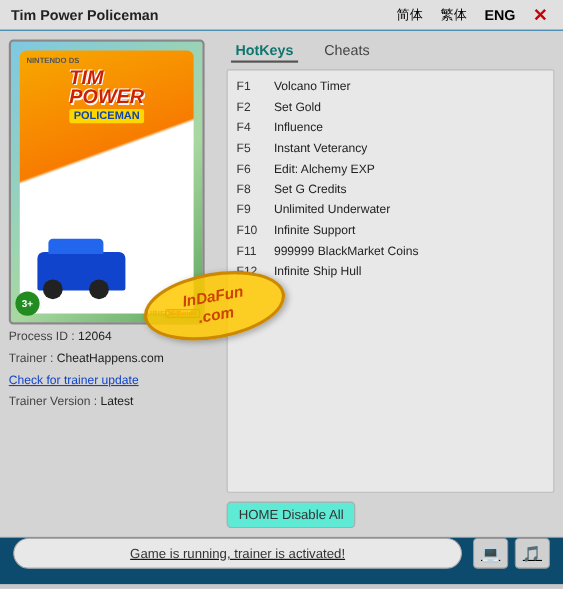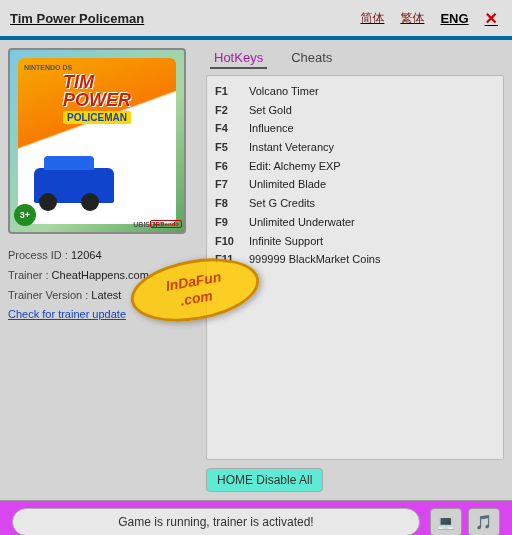--- a/index.html
+++ b/index.html
@@ -11,38 +11,37 @@
       font-size: 12px;
       overflow: hidden;
     }
 
     
     #title-bar {
       display: flex;
       align-items: center;
       justify-content: space-between;
       background: #e0e0e0;
-      border-bottom: 4px solid #0369a1;
+      border-bottom: 1px solid #0369a1;
       padding: 4px 10px;
-      height: 40px;
-      text-decoration: underline;
+      height: 28px;
     }
     #title-bar .app-title {
       font-size: 13px;
       font-weight: bold;
       color: #222;
     }
     #title-bar .lang-area {
       display: flex;
       align-items: center;
       gap: 8px;
     }
     #title-bar .lang-btn {
       font-size: 12px;
-      color: #7f1d1d;
+      color: #000000;
       cursor: pointer;
       padding: 2px 4px;
     }
     #title-bar .lang-btn.active {
       font-weight: bold;
       color: #000;
       font-size: 13px;
     }
     #title-bar .close-btn {
       color: #cc0000;
@@ -66,27 +65,27 @@
     #left-panel {
       display: flex;
       flex-direction: column;
       width: 190px;
       flex-shrink: 0;
     }
 
     
     #game-image {
       width: 178px;
-      height: 186px;
+      height: 259px;
       background: linear-gradient(135deg, #7ec8e3 0%, #a8d8a0 60%, #5ba55b 100%);
       border: 2px solid #888;
       border-radius: 4px;
       position: relative;
       overflow: hidden;
-      margin-bottom: 12px;
+      margin-bottom: 2px;
     }
     .game-img-inner {
       width: 100%;
       height: 100%;
       position: relative;
     }
     
     .ds-label {
       position: absolute;
       top: 8px;
@@ -231,22 +230,22 @@
       margin-bottom: 6px;
       padding-left: 4px;
     }
     .tab {
       font-size: 13px;
       color: #444;
       cursor: pointer;
       padding: 2px 4px;
     }
     .tab.active {
-      color: #a21caf;
-      font-weight: normal;
+      color: #0f766e;
+      font-weight: bold;
       border-bottom: 2px solid #555;
     }
 
     
     #hotkeys-list {
       background: #e8e8e8;
       border: 1px solid #bbb;
       border-radius: 2px;
       padding: 6px 8px;
       font-size: 11px;
@@ -254,21 +253,21 @@
       color: #222;
       flex: 1;
     }
     .hotkey-row {
       display: flex;
       gap: 6px;
     }
     .hotkey-key {
       min-width: 28px;
       color: #333;
-      font-weight: bold;
+      font-weight: normal;
     }
     .hotkey-desc {
       color: #222;
     }
 
     
     #home-btn {
       margin-top: 8px;
       background: #5eead4;
       border: 1px solid #aaa;
@@ -306,26 +305,27 @@
       font-weight: 900;
       color: #cc4400;
       text-align: center;
       line-height: 1.2;
       font-style: italic;
     }
 
     
     #status-bar {
       height: 43px;
-      background: #d946ef;
+      background: #0c4a6e;
       border-top: 1px solid #999;
       display: flex;
-      align-items: center;
+      align-items: flex-start;
       justify-content: space-between;
       padding: 0 12px;
+      text-decoration: underline;
     }
     #status-bar .status-msg {
       background: #e8e8e8;
       border: 1px solid #aaa;
       border-radius: 14px;
       padding: 6px 18px;
       font-size: 12px;
       color: #333;
       flex: 1;
       text-align: center;
@@ -384,25 +384,25 @@
     <div id="info-section">
       <div>
         <span class="info-label">Process ID :</span>
         <span class="info-value">12064</span>
       </div>
       <div>
         <span class="info-label">Trainer :</span>
         <span class="info-value">CheatHappens.com</span>
       </div>
       <div>
+        <span class="trainer-link">Check for trainer update</span>
+      </div>
+      <div>
         <span class="info-label">Trainer Version :</span>
         <span class="info-value">Latest</span>
-      </div>
-      <div>
-        <span class="trainer-link">Check for trainer update</span>
       </div>
     </div>
   </div>
 
   <div id="right-panel">
 
     <div id="tabs">
       <span class="tab active">HotKeys</span>
       <span class="tab">Cheats</span>
     </div>
@@ -422,38 +422,38 @@
         </div>
         <div class="hotkey-row">
           <span class="hotkey-key">F5</span>
           <span class="hotkey-desc">Instant Veterancy</span>
         </div>
         <div class="hotkey-row">
           <span class="hotkey-key">F6</span>
           <span class="hotkey-desc">Edit: Alchemy EXP</span>
         </div>
         <div class="hotkey-row">
-          <span class="hotkey-key">F7</span>
-          <span class="hotkey-desc">Unlimited Blade</span>
-        </div>
-        <div class="hotkey-row">
           <span class="hotkey-key">F8</span>
           <span class="hotkey-desc">Set G Credits</span>
         </div>
         <div class="hotkey-row">
           <span class="hotkey-key">F9</span>
           <span class="hotkey-desc">Unlimited Underwater</span>
         </div>
         <div class="hotkey-row">
           <span class="hotkey-key">F10</span>
           <span class="hotkey-desc">Infinite Support</span>
         </div>
         <div class="hotkey-row">
           <span class="hotkey-key">F11</span>
           <span class="hotkey-desc">999999 BlackMarket Coins</span>
+        </div>
+        <div class="hotkey-row">
+          <span class="hotkey-key">F12</span>
+          <span class="hotkey-desc">Infinite Ship Hull</span>
         </div>
       </div>
 
     <div id="home-btn">HOME Disable All</div>
   </div>
 
   <div id="watermark">
     <div class="watermark-inner">
       <span class="watermark-text">InDaFun<br>.com</span>
     </div>

